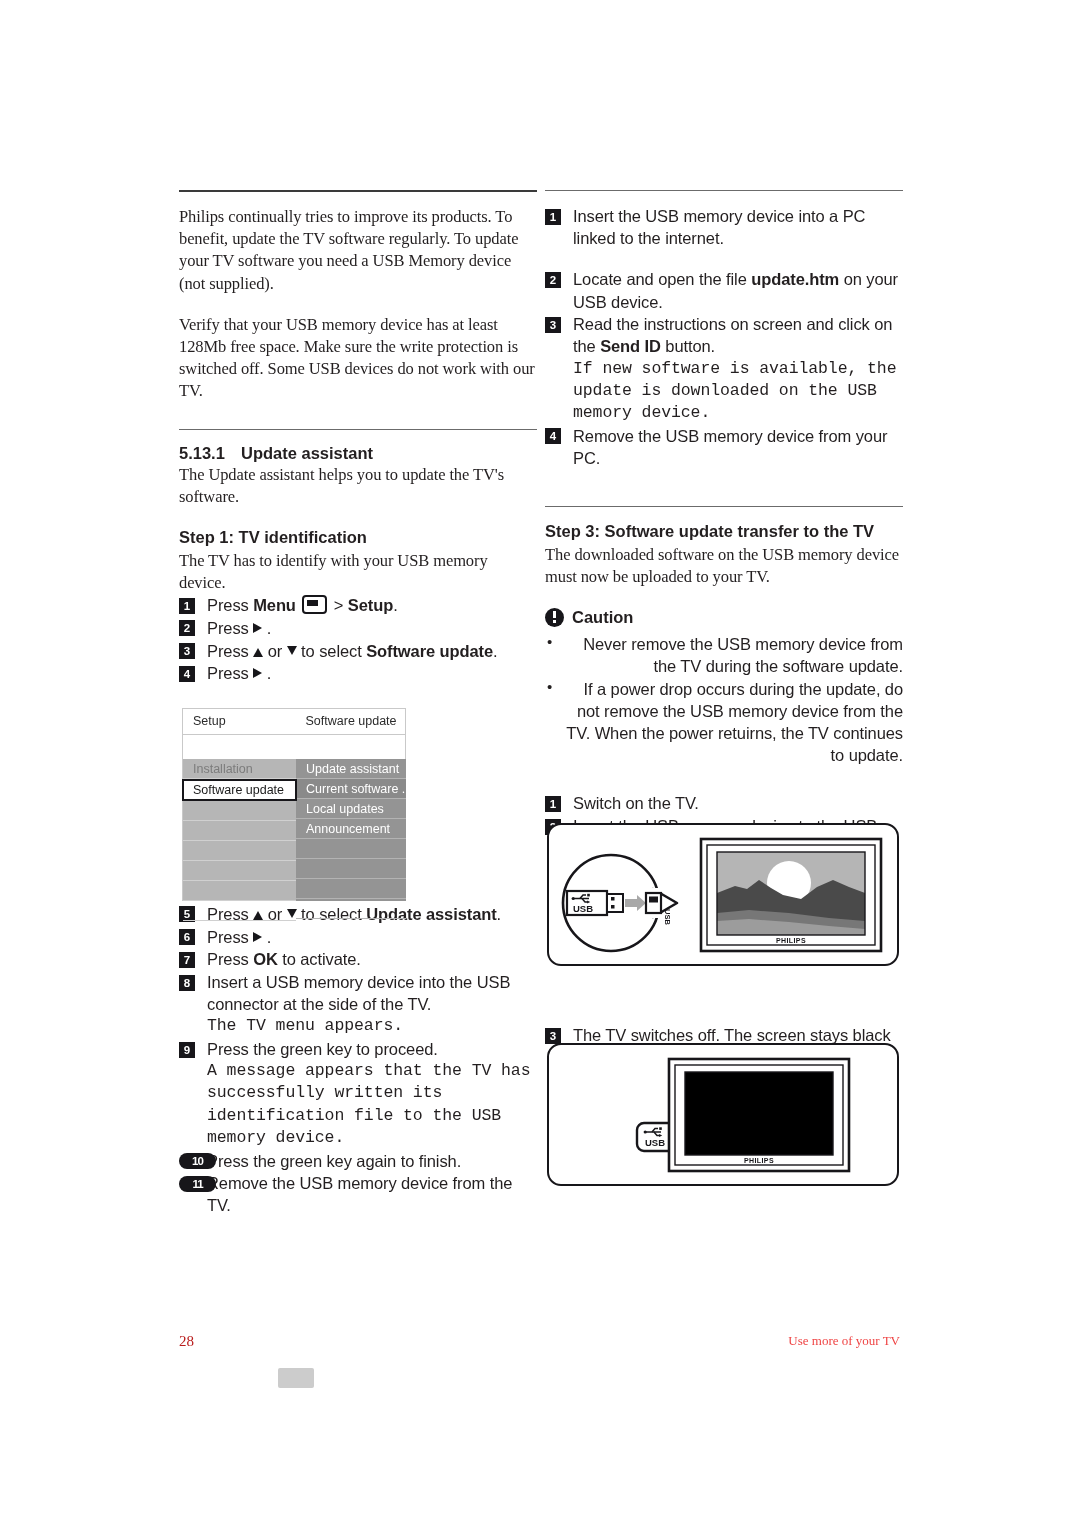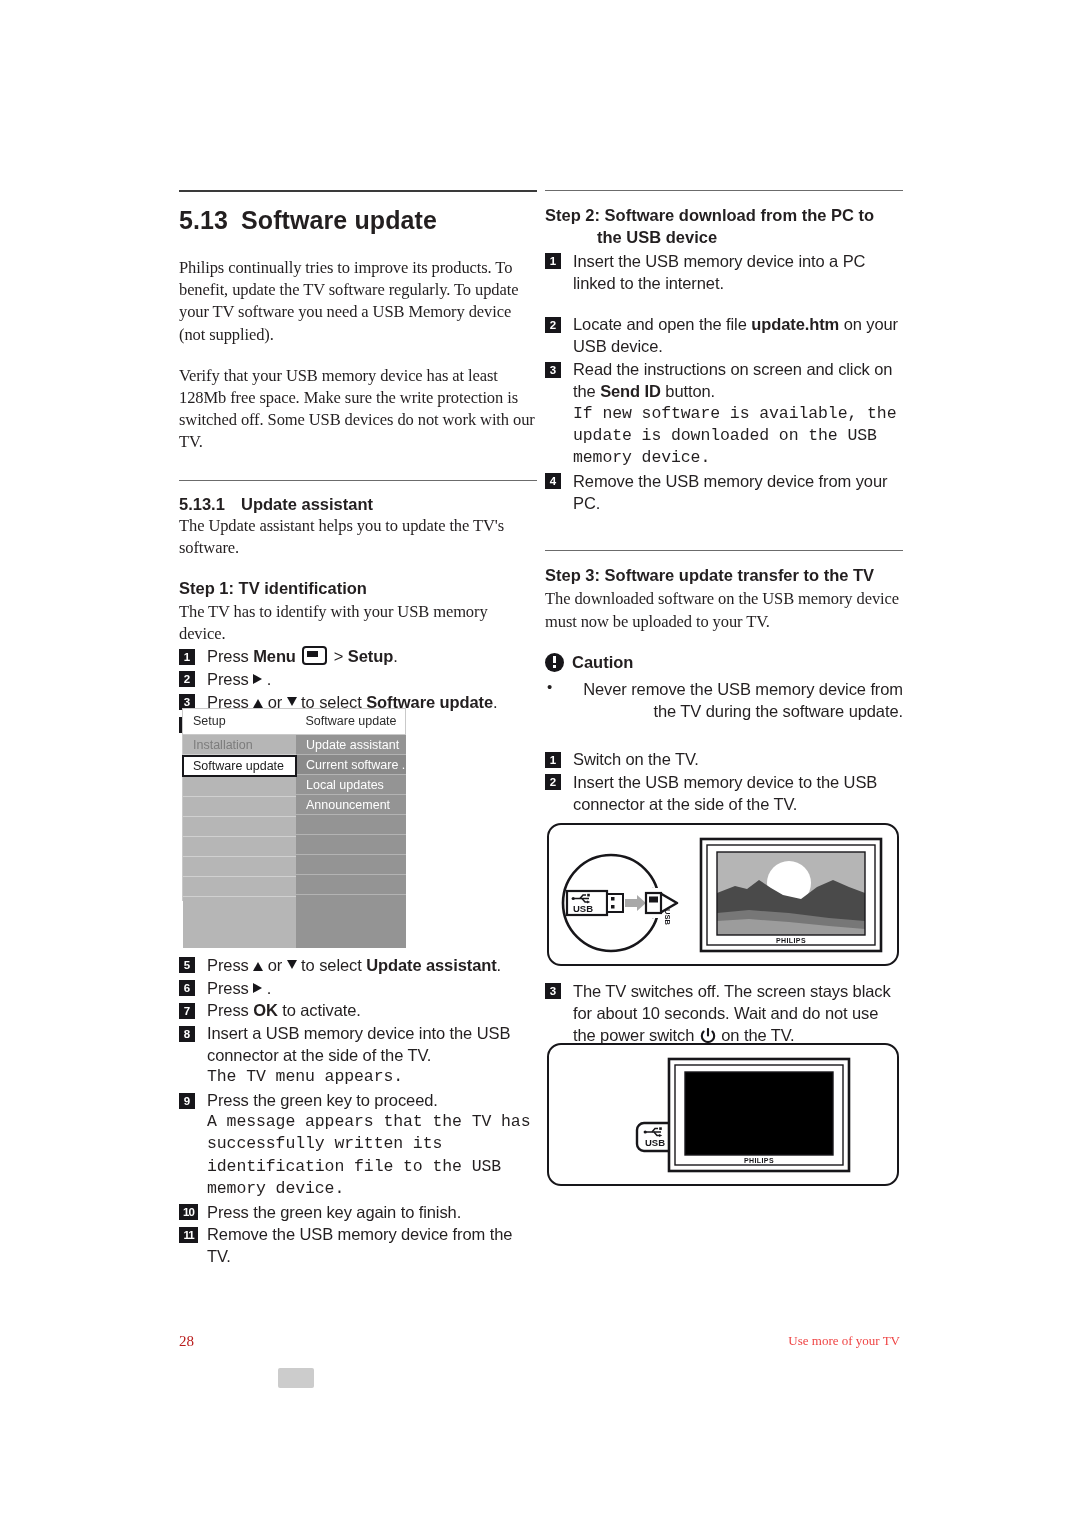--- a/index.html
+++ b/index.html
@@ -95,21 +95,21 @@
     width: 16px;
     height: 16px;
     background: #17161a;
     color: #ffffff;
     font-size: 11.5px;
     font-weight: bold;
     line-height: 16px;
     text-align: center;
     font-family: "Liberation Sans", sans-serif;
   }
-  ul.steps > li .badge.wide { width: 19px; letter-spacing: -1px; }
+  ul.steps > li .badge.wide { width: 37px; letter-spacing: -1px; border-radius: 8px; }
   ul.steps > li .cont { display: block; font-family: Liberation Mono, monospace; }
 
   ul.bullets {
     list-style: none;
     margin: 0 0 26px 0;
     padding: 0;
     font-size: 16.5px;
     line-height: 1.345;
     text-align: right;
   }
@@ -218,21 +218,21 @@
   }
   .menu-header .mh-left, .menu-header .mh-right {
     font-size: 12.5px;
     color: #2b2b2b;
     line-height: 25px;
     padding-left: 10px;
     box-sizing: border-box;
   }
   .menu-header .mh-left  { width: 113px; }
   .menu-header .mh-right { width: 110px; }
-  .menu-body { display: flex; height: 213px; }
+  .menu-body { display: flex; height: 142px; margin-top: 24px; }
   .menu-col-left {
     width: 113px;
     background: #b6b6b6;
   }
   .menu-col-right {
     width: 110px;
     background: #949494;
   }
   .menu-row {
     height: 20px;
@@ -304,23 +304,20 @@
 </style>
 </head>
 <body>
 
 <div class="page">
 
   <div class="col col-left">
 
     <div class="rule"></div>
 
-    <h1 class="sec-title">
-      <span class="num">5.13</span><span>Software update</span>
-    </h1>
 
     <p class="body">Philips continually tries to improve its products. To benefit, update the TV software regularly. To update your TV software you need a USB Memory device (not supplied).</p>
     <p class="body gap">Verify that your USB memory device has at least 128Mb free space. Make sure the write protection is switched off. Some USB devices do not work with our TV.</p>
 
     <div class="rule thin"></div>
 
     <h2 class="sub-title">
       <span class="num">5.13.1</span><span>Update assistant</span>
     </h2>
     <p class="body">The Update assistant helps you to update the TV's software.</p>
@@ -396,24 +393,20 @@
         <div class="menu-row empty">&nbsp;</div>
         <div class="menu-row empty">&nbsp;</div>
       </div>
     </div>
   </div>
 
   <div class="col col-right">
 
     <div class="rule thin"></div>
 
-    <h3 class="step-title">
-      <span>Step 2: Software download from the PC to</span>
-      <span class="indent2">the USB device</span>
-    </h3>
 
     <ul class="steps">
       <li style="margin-bottom:19px">
         <span class="badge">1</span><span>Insert the USB memory device into a PC linked to the internet.</span>
       </li>
       <li>
         <span class="badge">2</span><span>Locate and open the file </span><b>update.htm</b><span> on your USB device.</span>
       </li>
       <li>
         <span class="badge">3</span><span>Read the instructions on screen and click on the </span><b>Send ID</b><span> button.</span><span class="cont">If new software is available, the update is downloaded on the USB memory device.</span>
@@ -429,20 +422,21 @@
 
     <h3 class="step-title">Step 3: Software update transfer to the TV</h3>
     <p class="body">The downloaded software on the USB memory device must now be uploaded to your TV.</p>
 
     <h3 class="step-title" style="margin-bottom:4px">
       <span class="ico-caution"></span><span>Caution</span>
     </h3>
 
     <ul class="bullets">
       <li>Never remove the USB memory device from the TV during the software update.</li>
+      <li>If a power drop occurs during the update, do not remove the USB memory device from the TV. When the power retuirns, the TV continues to update.</li>
     </ul>
 
     <ul class="steps">
       <li>
         <span class="badge">1</span><span>Switch on the TV.</span>
       </li>
       <li>
         <span class="badge">2</span><span>Insert the USB memory device to the USB connector at the side of the TV.</span>
       </li>
     </ul>

